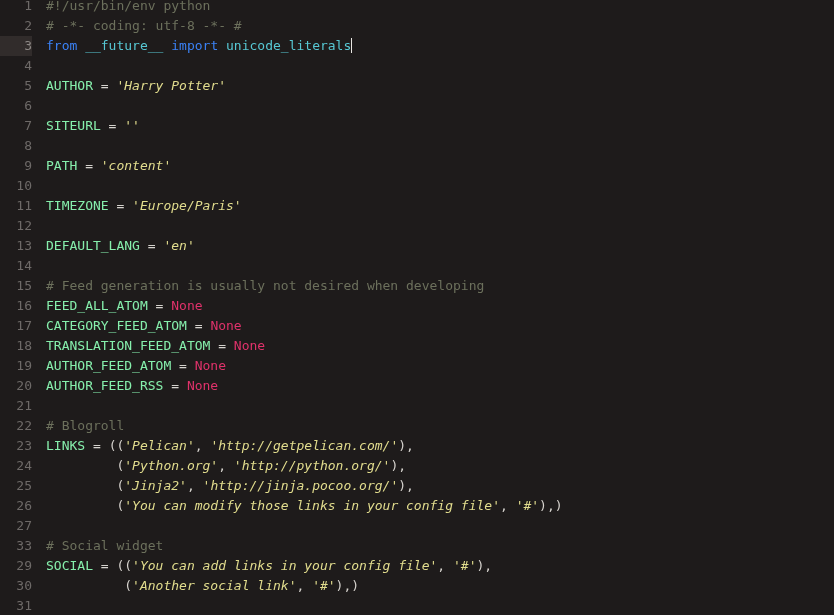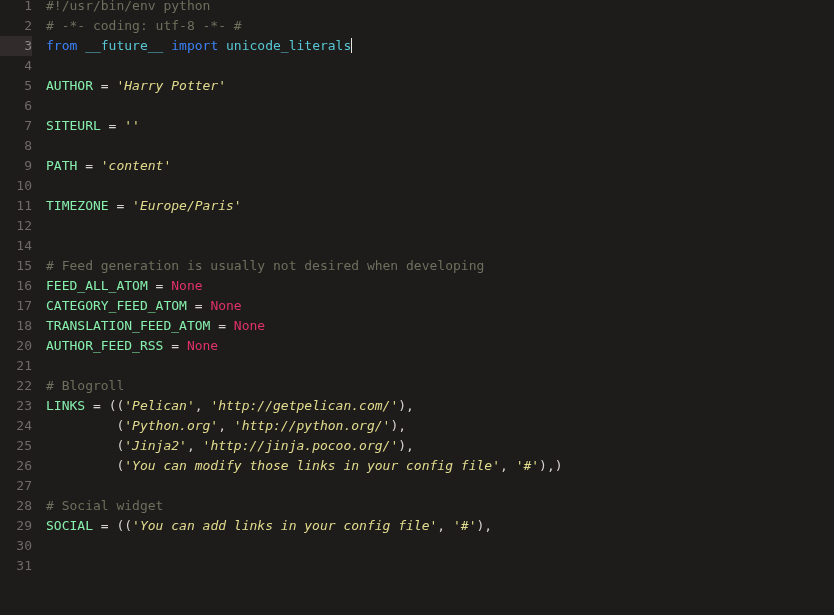--- a/index.html
+++ b/index.html
@@ -94,31 +94,33 @@
       <div class="row active"><div class="gutter">3</div><div class="line"><span class="t-kw">from</span><span class="t-pl"> </span><span class="t-name">__future__</span><span class="t-pl"> </span><span class="t-kw">import</span><span class="t-pl"> </span><span class="t-name">unicode_literals</span><span class="caret"></span></div></div>
       <div class="row"><div class="gutter">4</div><div class="line"></div></div>
       <div class="row"><div class="gutter">5</div><div class="line"><span class="t-var">AUTHOR</span><span class="t-op"> = </span><span class="t-str">'Harry Potter'</span></div></div>
       <div class="row"><div class="gutter">6</div></div>
       <div class="row"><div class="gutter">7</div><div class="line"><span class="t-var">SITEURL</span><span class="t-op"> = </span><span class="t-str">''</span></div></div>
       <div class="row"><div class="gutter">8</div><div class="line"></div></div>
       <div class="row"><div class="gutter">9</div><div class="line"><span class="t-var">PATH</span><span class="t-op"> = </span><span class="t-str">'content'</span></div></div>
       <div class="row"><div class="gutter">10</div><div class="line"></div></div>
       <div class="row"><div class="gutter">11</div><div class="line"><span class="t-var">TIMEZONE</span><span class="t-op"> = </span><span class="t-str">'Europe/Paris'</span></div></div>
       <div class="row"><div class="gutter">12</div><div class="line"></div></div>
+      <div class="row"><div class="gutter">13</div><div class="line"><span class="t-var">DEFAULT_LANG</span><span class="t-op"> = </span><span class="t-str">'en'</span></div></div>
       <div class="row"><div class="gutter">14</div><div class="line"></div></div>
       <div class="row"><div class="gutter">15</div><div class="line"><span class="t-com"># Feed generation is usually not desired when developing</span></div></div>
       <div class="row"><div class="gutter">16</div><div class="line"><span class="t-var">FEED_ALL_ATOM</span><span class="t-op"> = </span><span class="t-none">None</span></div></div>
       <div class="row"><div class="gutter">17</div><div class="line"><span class="t-var">CATEGORY_FEED_ATOM</span><span class="t-op"> = </span><span class="t-none">None</span></div></div>
       <div class="row"><div class="gutter">18</div><div class="line"><span class="t-var">TRANSLATION_FEED_ATOM</span><span class="t-op"> = </span><span class="t-none">None</span></div></div>
+      <div class="row"><div class="gutter">19</div><div class="line"><span class="t-var">AUTHOR_FEED_ATOM</span><span class="t-op"> = </span><span class="t-none">None</span></div></div>
       <div class="row"><div class="gutter">20</div><div class="line"><span class="t-var">AUTHOR_FEED_RSS</span><span class="t-op"> = </span><span class="t-none">None</span></div></div>
       <div class="row"><div class="gutter">21</div><div class="line"></div></div>
       <div class="row"><div class="gutter">22</div><div class="line"><span class="t-com"># Blogroll</span></div></div>
       <div class="row"><div class="gutter">23</div><div class="line"><span class="t-var">LINKS</span><span class="t-op"> = </span><span class="t-pl">((</span><span class="t-str">'Pelican'</span><span class="t-pl">, </span><span class="t-str">'http://getpelican.com/'</span><span class="t-pl">),</span></div></div>
       <div class="row"><div class="gutter">24</div><div class="line"><span class="t-pl">         (</span><span class="t-str">'Python.org'</span><span class="t-pl">, </span><span class="t-str">'http://python.org/'</span><span class="t-pl">),</span></div></div>
       <div class="row"><div class="gutter">25</div><div class="line"><span class="t-pl">         (</span><span class="t-str">'Jinja2'</span><span class="t-pl">, </span><span class="t-str">'http://jinja.pocoo.org/'</span><span class="t-pl">),</span></div></div>
       <div class="row"><div class="gutter">26</div><div class="line"><span class="t-pl">         (</span><span class="t-str">'You can modify those links in your config file'</span><span class="t-pl">, </span><span class="t-str">'#'</span><span class="t-pl">),)</span></div></div>
       <div class="row"><div class="gutter">27</div><div class="line"></div></div>
-      <div class="row"><div class="gutter">28</div><div class="line"><span class="t-com"># Social widget</span></div></div>
+      <div class="row"><div class="gutter">33</div><div class="line"><span class="t-com"># Social widget</span></div></div>
       <div class="row"><div class="gutter">29</div><div class="line"><span class="t-var">SOCIAL</span><span class="t-op"> = </span><span class="t-pl">((</span><span class="t-str">'You can add links in your config file'</span><span class="t-pl">, </span><span class="t-str">'#'</span><span class="t-pl">),</span></div></div>
-      <div class="row"><div class="gutter">30</div></div>
+      <div class="row"><div class="gutter">30</div><div class="line"><span class="t-pl">          (</span><span class="t-str">'Another social link'</span><span class="t-pl">, </span><span class="t-str">'#'</span><span class="t-pl">),)</span></div></div>
       <div class="row"><div class="gutter">31</div><div class="line"></div></div>
     </div>
 </div>
 
 </body></html>

